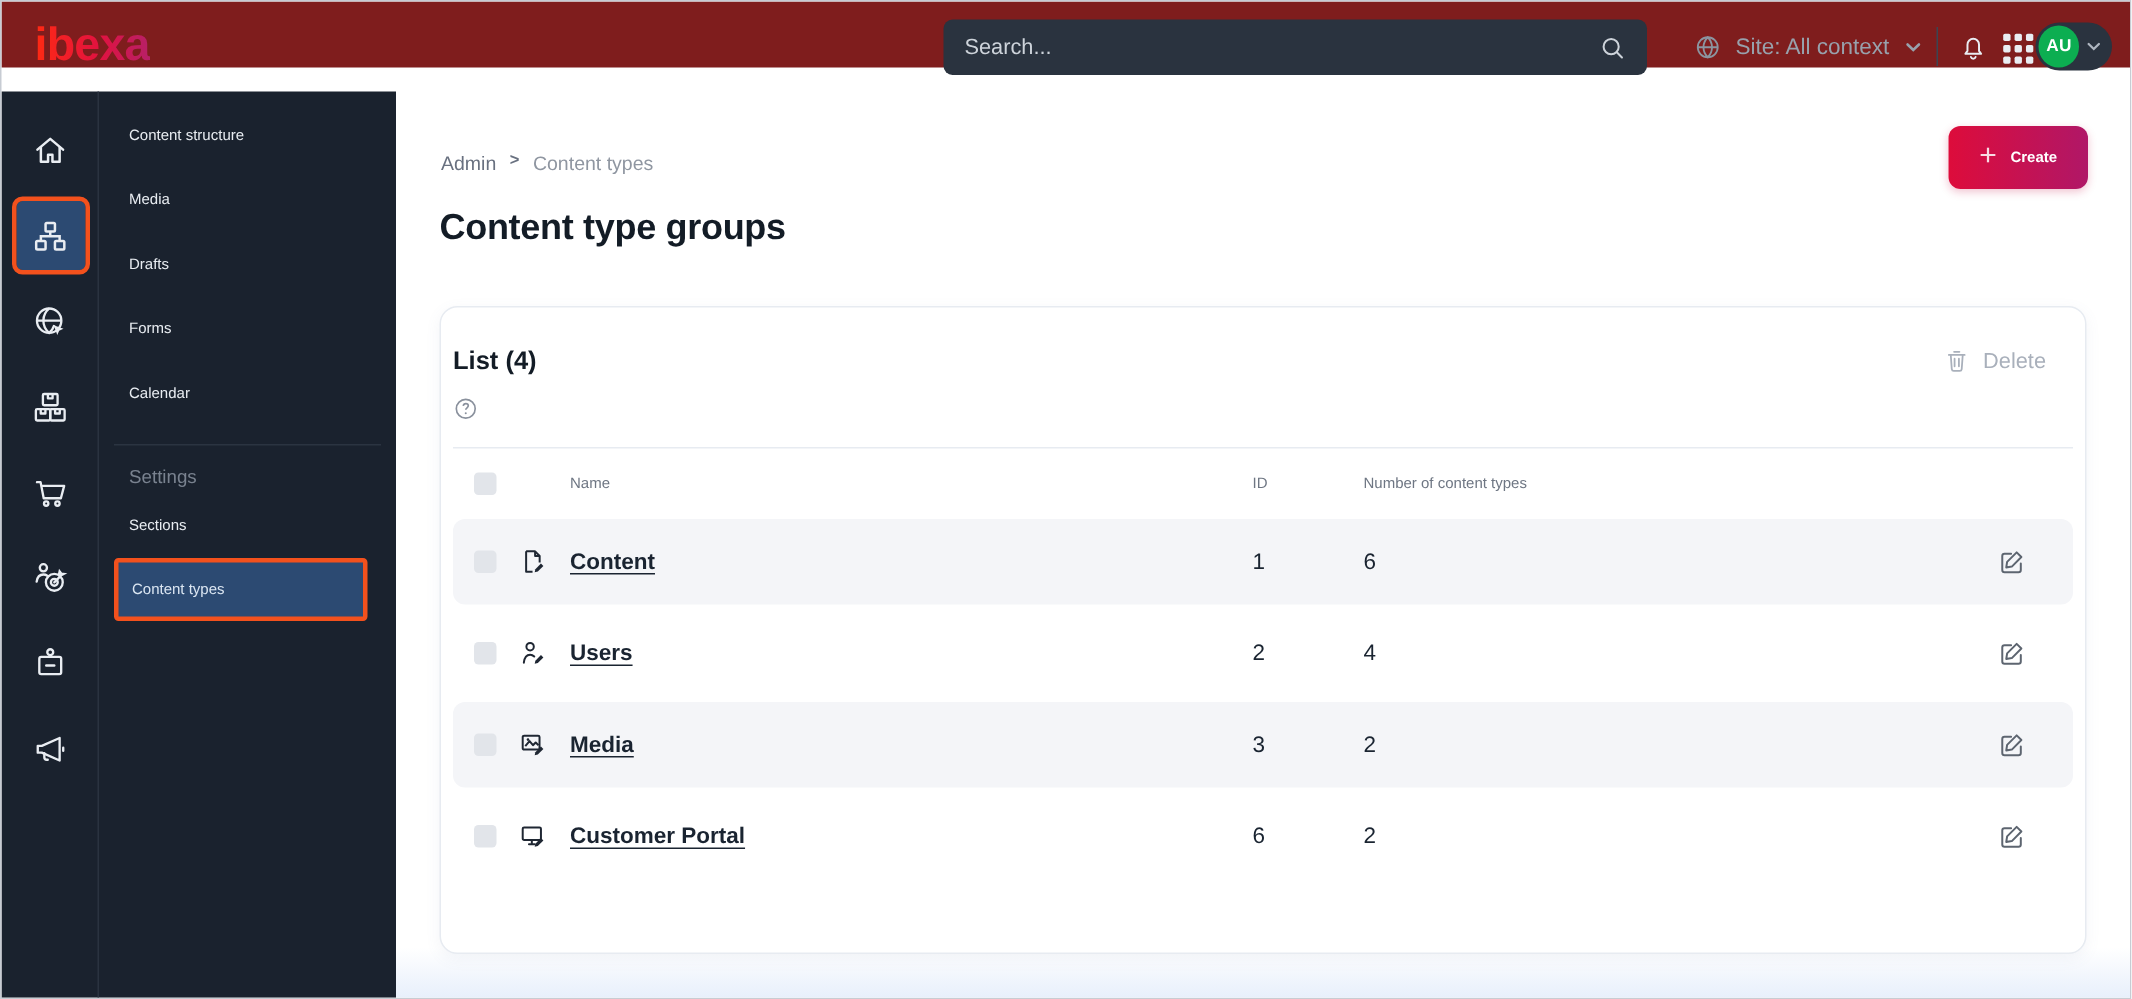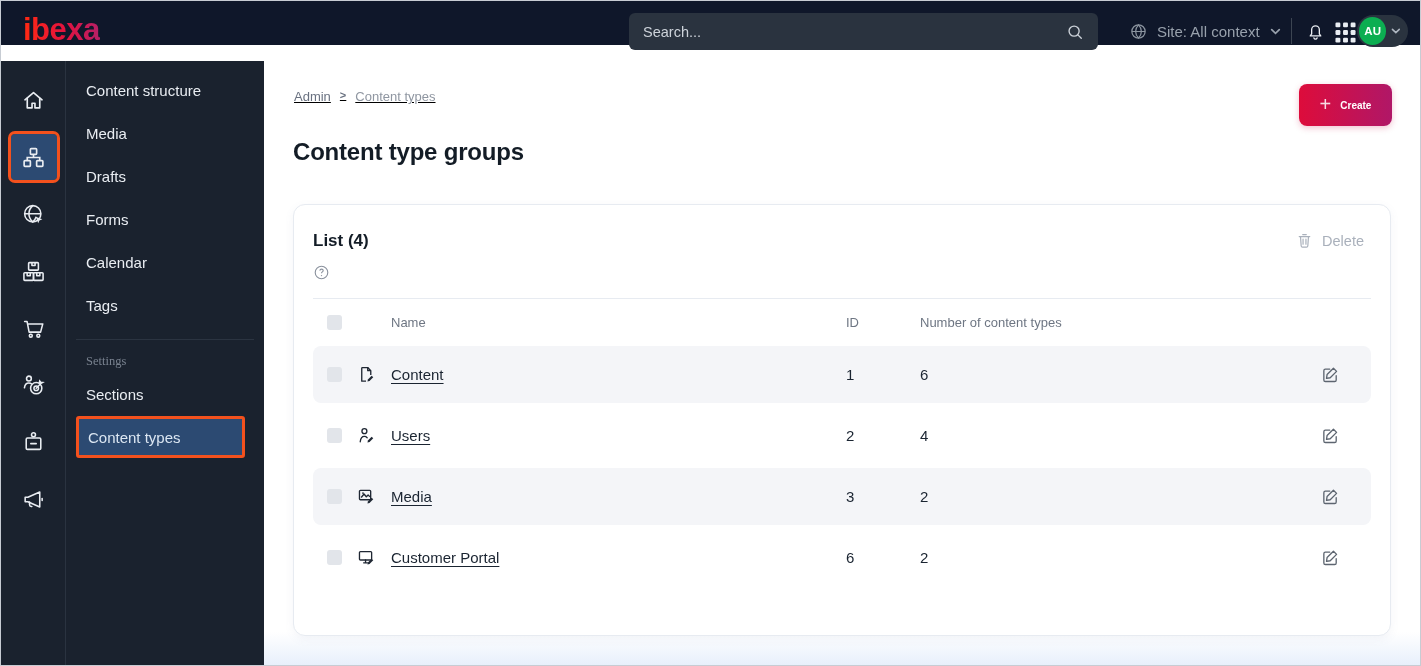--- a/index.html
+++ b/index.html
@@ -1,20 +1,20 @@
 <!DOCTYPE html>
 <html><head>
 <meta charset="utf-8">
 <style>
   * { margin:0; padding:0; box-sizing:border-box; }
   body { background:#ffffff; font-family:"Liberation Sans", sans-serif; }
   .screen { position:relative; width:1421px; height:666px; border:1px solid #c7ccd3; overflow:hidden; background:#fff; }
 
   
-  .topbar { position:absolute; left:0; top:0; width:100%; height:44px; background:#0f172a; z-index:5;text-decoration:underline; }
+  .topbar { position:absolute; left:0; top:0; width:100%; height:44px; background:#7f1d1d; z-index:5;text-decoration:underline; }
   .logo { position:absolute; left:22px; top:11px; font-size:31px; font-weight:700; letter-spacing:-0.5px;
           background:linear-gradient(90deg,#ff2a12 0%,#e2123f 55%,#b62067 100%);
           -webkit-background-clip:text; background-clip:text; color:transparent; cursor:pointer; }
   .searchwrap { position:absolute; left:628px; top:12px; width:469px; height:37px; background:#2a333f; border-radius:6px;
                 display:flex; align-items:center; padding:0 14px; }
   .searchwrap input { flex:1; background:transparent; border:none; outline:none; color:#e6eaef; font-size:14.5px; font-family:inherit; }
   .searchwrap input::placeholder { color:#cdd3da; }
   .searchwrap svg { width:18px; height:18px; color:#cdd3da; }
   .site-sel { position:absolute; left:1128px; top:14px; height:32px; display:flex; align-items:center; gap:9px; color:#98a1ac; cursor:pointer; }
   .site-sel .glb { width:19px; height:19px; color:#8b949f; }
@@ -35,57 +35,57 @@
   .iconbar { position:absolute; left:0; top:60px; width:65px; height:605px; background:#1a222e; z-index:4;
              display:flex; flex-direction:column; align-items:center; padding-top:16px; }
   .iconbar::after { content:''; position:absolute; right:0; top:0; width:1px; height:100%; background:#2a3340; }
   .ib-item { width:46px; height:46px; margin-bottom:11px; border:none; background:none; color:#e9edf2;
              display:flex; align-items:center; justify-content:center; cursor:pointer; border-radius:4px; flex:0 0 auto; }
   .ib-item svg { width:25px; height:25px; }
   .ib-item.selected { background:#2c4a72; outline:3px solid #f3511d; outline-offset:0; }
 
   
   .menubar { position:absolute; left:65px; top:60px; width:198px; height:605px; background:#1a222e; z-index:4; padding-top:8px; }
-  .mb-item { height:43px; display:flex; align-items:center; color:#e9edf2; font-size:15px; padding:0 0 0 20px; cursor:pointer; }
+  .mb-item { height:43px; display:flex; align-items:center; color:#e9edf2; font-size:10px; padding:0 0 0 20px; cursor:pointer; }
   .mb-div { height:1px; background:#2b3441; margin:12px 10px 0 10px; }
-  .mb-label { color:#79828f; font-size:12.5px; padding:14px 0 4px 20px;font-family:Liberation Serif, serif; }
+  .mb-label { color:#79828f; font-size:12.5px; padding:14px 0 4px 20px; }
   .mb-item.selected { background:#2c4a72; border:3px solid #f3511d; border-radius:3px; margin:0 19px 0 10px; padding-left:9px; height:42px; color:#dbe6f2; }
 
   
   .main { position:absolute; left:263px; top:60px; width:1158px; height:605px; background:#fff; }
   .main .bottom-glow { position:absolute; left:0; bottom:0; width:100%; height:34px;
         background:linear-gradient(180deg, rgba(232,240,251,0) 0%, #e7effb 100%); }
-  .breadcrumb { position:absolute; left:30px; top:28px; display:flex; align-items:flex-start; gap:9px; font-size:13px;text-decoration:underline; }
+  .breadcrumb { position:absolute; left:30px; top:40px; display:flex; align-items:flex-start; gap:9px; font-size:13px; }
   .breadcrumb .bc1 { color:#697180; cursor:pointer; }
   .breadcrumb .bc-sep { color:#697180; font-size:11px; font-weight:700; }
   .breadcrumb .bc2 { color:#8f96a1; }
   .create-btn { position:absolute; right:30px; top:23px; width:93px; height:42px; border:none; border-radius:8px;
                 background:linear-gradient(90deg,#dd0c3b 0%,#b01767 100%); color:#fff; cursor:pointer;
                 display:flex; align-items:center; justify-content:center; gap:9px; box-shadow:0 2px 6px rgba(200,20,70,.25); }
   .create-btn .plus { font-size:20px; font-weight:300; color:rgba(255,255,255,.85); line-height:1; margin-top:-2px; }
   .create-btn .clabel { font-size:10px; font-weight:600; }
   .page-title { position:absolute; left:29px; top:77px; font-size:24px; font-weight:800; color:#131c26; letter-spacing:-.2px; }
 
   
   .card { position:absolute; left:29px; top:143px; width:1098px; height:432px; background:#fff;
-          border:1px solid #e7ebf1; border-radius:12px; box-shadow:0 3px 10px rgba(100,120,160,.07); padding:26px 19px 0; z-index:2; }
+          border:1px solid #e7ebf1; border-radius:12px; box-shadow:0 3px 10px rgba(100,120,160,.07); padding:26px 8px 0; z-index:2; }
   .list-title { font-size:17px; font-weight:700; color:#131c26; }
   .info-row { display:flex; align-items:center; gap:9px; margin-top:13px; color:#6e7683; font-size:13.5px; }
   .info-row svg { width:17px; height:17px; color:#8a919d; flex:0 0 auto; }
   .delete-btn { position:absolute; top:27px; right:26px; display:flex; align-items:center; gap:9px; border:none; background:none;
                 color:#a9b0bb; font-size:14.5px; font-family:inherit; cursor:default; }
   .delete-btn svg { width:17px; height:17px; }
   .tbl { margin-top:17px; border-top:1px solid #e7ebf1; }
   .tgrid { display:grid; grid-template-columns:30px 34px 455px 74px 1fr 36px; align-items:center; padding:0 14px; }
-  .thead { height:47px; color:#6e7683; font-size:13px; }
+  .thead { height:47px; color:#6e7683; font-size:10px; }
   .trow { height:57px; margin-bottom:4px; border-radius:8px; color:#1a2431; font-size:15px; }
   .trow.striped { background:#f4f5f8; }
   .cb { width:15px; height:15px; background:#e2e5ea; border-radius:3px; cursor:pointer; }
   .row-icon { width:19px; height:19px; color:#1f2733; }
-  .name-link { color:#1a2431; font-weight:400; text-decoration:underline; text-underline-offset:3px; cursor:pointer; }
+  .name-link { color:#1a2431; font-weight:700; text-decoration:underline; text-underline-offset:3px; cursor:pointer; }
   .num { font-weight:500; }
   .edit-btn { width:24px; height:24px; border:none; background:none; color:#5d6570; cursor:pointer; padding:0; }
   .edit-btn svg { width:19px; height:19px; display:block; }
 </style>
 </head>
 <body>
 
 <div class="screen">
 
   <header class="topbar">
@@ -202,21 +202,20 @@
         </svg>
     </button>
   </nav>
 
   <nav class="menubar">
     <div class="mb-item">Content structure</div>
     <div class="mb-item">Media</div>
     <div class="mb-item">Drafts</div>
     <div class="mb-item">Forms</div>
     <div class="mb-item">Calendar</div>
-    <div class="mb-item">Tags</div>
     <div class="mb-div"></div>
     <div class="mb-label">Settings</div>
     <div class="mb-item">Sections</div>
     <div class="mb-item selected">Content types</div>
   </nav>
 
   <main class="main">
     <div class="bottom-glow"></div>
 
     <div class="breadcrumb">

